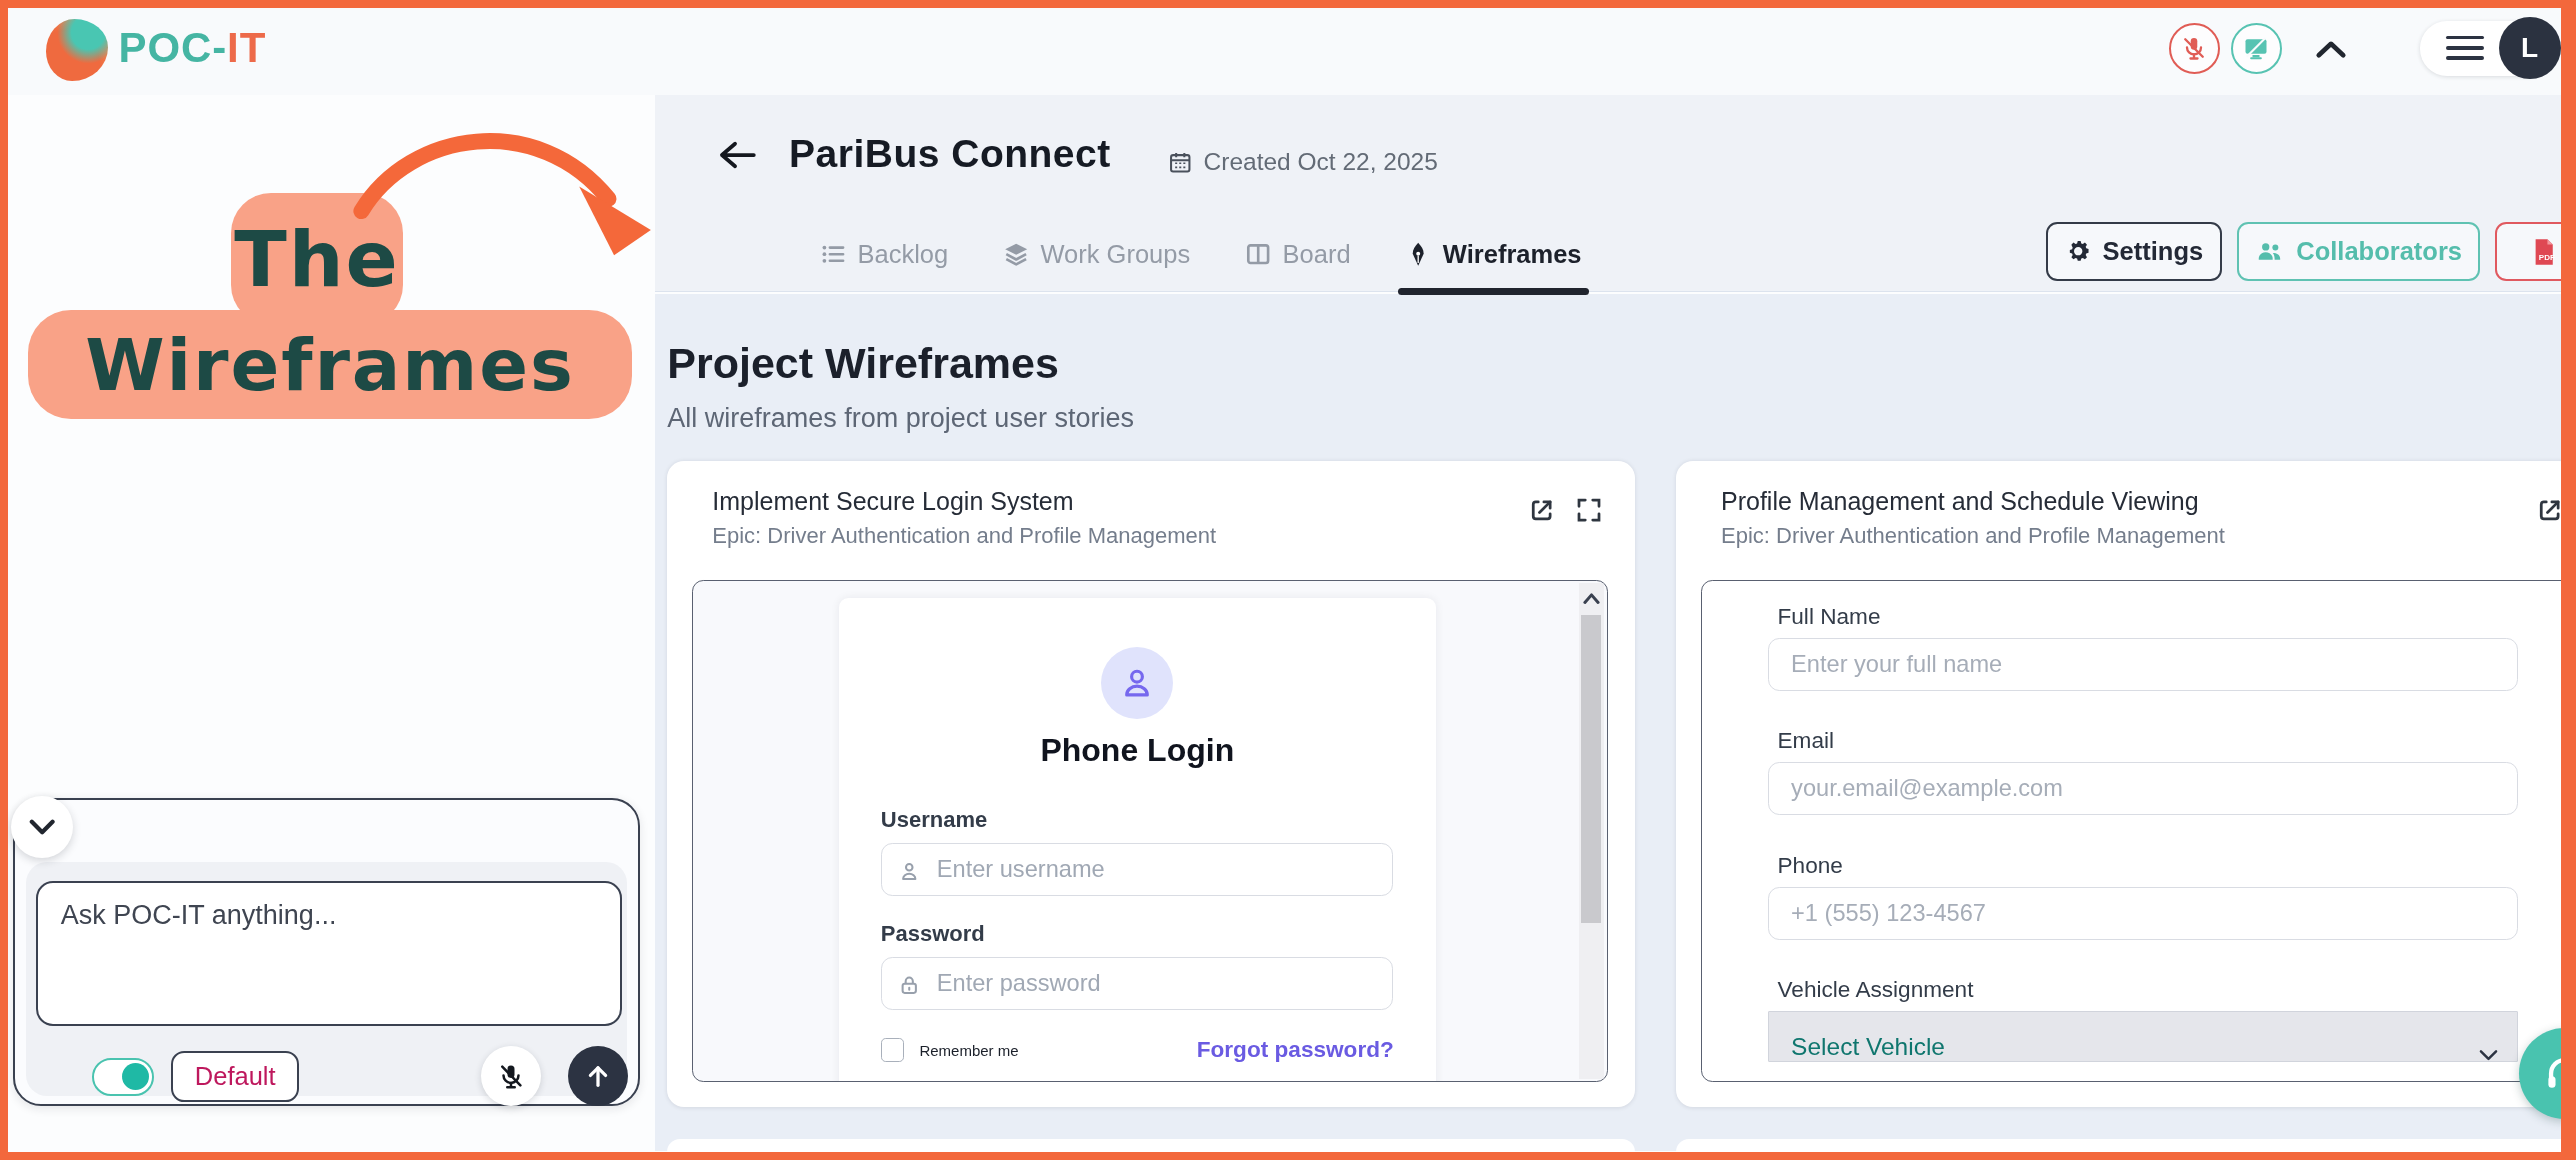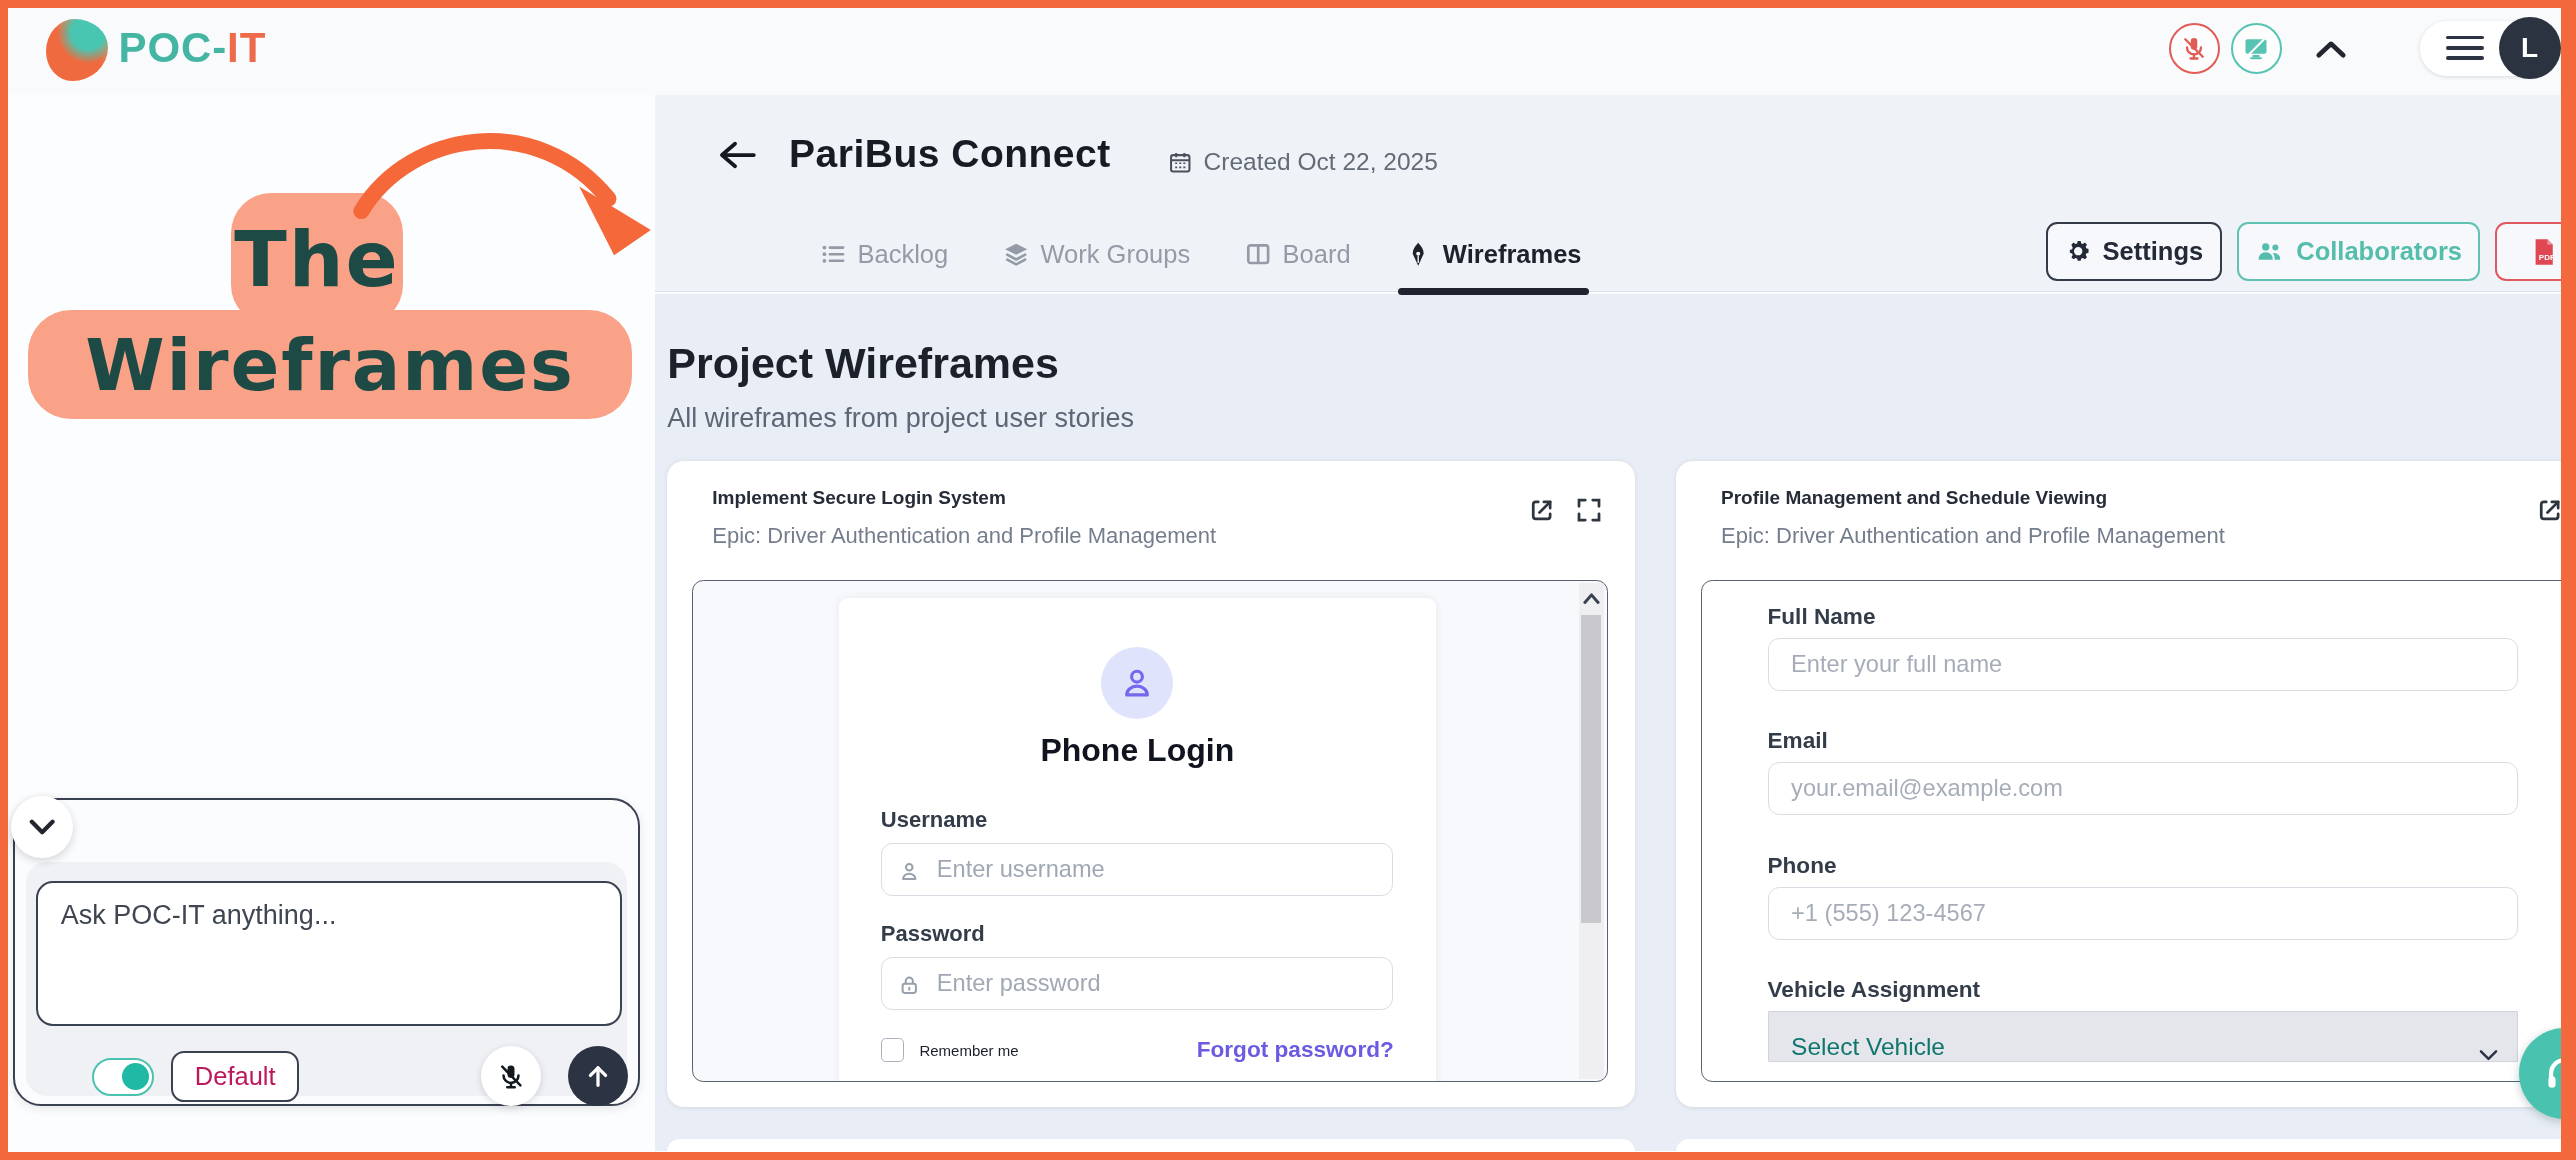--- a/index.html
+++ b/index.html
@@ -83,21 +83,21 @@
   .pdf-btn { width:160px; border:2.4px solid #e0595f; color:#df4853; }
 
   .main-content { left:655px; top:294px; width:1921px; height:857px; background:#e9eef6; z-index:2; }
   .content-h1 { position:absolute; left:12.3px; top:45px; font-size:43px; font-weight:800; color:#1b202b; }
   .content-sub { position:absolute; left:12.3px; top:109px; font-size:27px; color:#5d6675; }
 
   .card { position:absolute; top:167px; height:646px; background:#ffffff; border-radius:17px;
           box-shadow:0 0.9px 4.7px rgba(16,24,40,.10); }
   .card1 { left:12.3px; width:968px; }
   .card2 { left:1021px; width:900px; }
-  .card-title { position:absolute; left:45px; top:26.4px; font-size:19px; font-weight:700; color:#262c37; }
+  .card-title { position:absolute; left:45px; top:26.4px; font-size:25px; font-weight:400; color:#262c37; }
   .card-epic { position:absolute; left:45px; top:62px; font-size:22px; color:#747d8c; }
   .card-icon { position:absolute; top:34px; width:30px; height:30px; color:#2f3640; }
 
   .preview { position:absolute; left:24.5px; top:119px; height:502px; border:1.9px solid #596070; border-radius:11.3px;
              overflow:hidden; }
   .preview1 { width:916px; background:#f8f9fc; }
   .preview2 { width:883px; background:#ffffff; }
 
   
   .login-card { position:absolute; left:146px; top:17px; width:597px; height:566px; background:#fff;
@@ -115,21 +115,21 @@
   .checkbox { width:23.6px; height:23.6px; border:1.9px solid #a9b0bb; border-radius:4.7px; background:#fff; }
   .remember-lbl { margin-left:15px; font-size:15px; color:#1b202a; }
   .forgot-link { margin-left:auto; font-size:22.6px; font-weight:700; color:#6a5be2; }
 
   
   .sbar { position:absolute; right:2.8px; top:1.9px; bottom:1.9px; width:25.5px; background:#efeff2; }
   .sbar-arrow { position:absolute; left:0; top:3.8px; width:25.5px; height:24.5px; display:flex; align-items:center; justify-content:center; color:#3a4150; }
   .sbar-thumb { position:absolute; left:2.8px; top:32px; width:20px; height:308px; background:#c9c9cd; }
 
   
-  .p-label { position:absolute; left:66px; font-size:22.6px; font-weight:700; color:#333c49; }
+  .p-label { position:absolute; left:76px; font-size:22.6px; font-weight:400; color:#333c49; }
   .p-input { position:absolute; left:66px; width:750px; height:53px; border:1.9px solid #d9dce3; border-radius:11.3px;
              background:#fff; font-size:23.6px; color:#20242e; padding-left:22.6px; outline:none;
              font-family:"Liberation Sans",sans-serif; }
   .p-input::placeholder { color:#a6adb8; opacity:1; }
   .p-select { position:absolute; left:66px; width:750px; height:51px; background:#e5e6eb; border:1.9px solid #d1d4dc;
               border-radius:1px; display:flex; align-items:flex-end; padding-left:22.6px; font-size:24.5px; color:#0f766e; }
   .p-select .chev { margin-left:auto; margin-right:19px; color:#2c3342; }
 
   .peek { position:absolute; top:845px; height:13.2px; background:#fff; border-radius:13.2px 13.2px 0 0; }
   .peek1 { left:12.3px; width:968px; } .peek2 { left:1021px; width:900px; }

